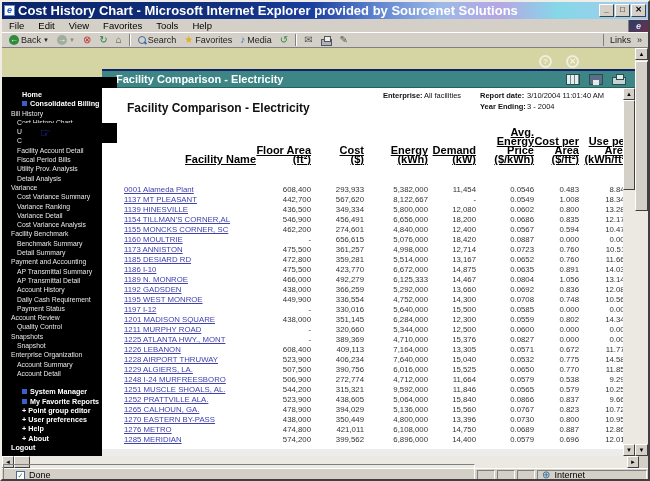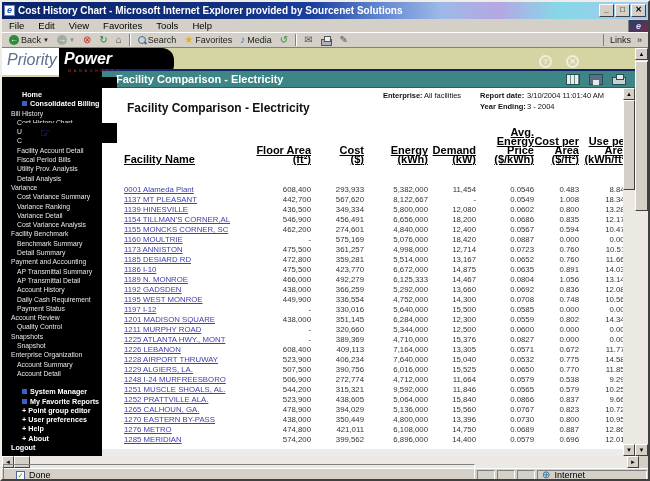--- a/index.html
+++ b/index.html
@@ -7,21 +7,21 @@
   body { font-family:"Liberation Sans", sans-serif; }
   #window { position:relative; width:650px; height:481px; background:#d4d0c8; overflow:hidden;
             border:2px solid; border-color:#f0ede6 #404040 #404040 #f0ede6; }
 
   
   .titlebar { position:absolute; left:0; top:0; width:646px; height:17px;
     background:linear-gradient(90deg,#0a246a 0%,#11307f 35%,#1b3fa0 48%,#5f84d0 58%,#9db9e8 68%,#b5a7e3 77%,#86d7e8 86%,#a6caf0 100%);
     display:flex; align-items:center; padding:0 2px; }
   .titlebar .favicon { width:11px; height:11px; background:#fff; border:1px solid #6a86c0; margin-right:3px;
     color:#1a5ad0; font-size:9px; font-weight:bold; line-height:9px; text-align:center; font-style:italic; }
-  .titlebar .title { color:#fff; font-size:10px; font-weight:bold; white-space:nowrap; overflow:hidden; flex:1; }
+  .titlebar .title { color:#fff; font-size:13px; font-weight:bold; white-space:nowrap; overflow:hidden; flex:1; }
   .winbtn { width:15px; height:13px; background:#d4d0c8; border:1px solid; border-color:#fff #404040 #404040 #fff;
     font-size:8px; line-height:10px; text-align:center; color:#000; margin-left:1px; font-weight:bold; }
   .menubar { position:absolute; left:0; top:17px; width:646px; height:14px; background:#d4d0c8;
     border-bottom:1px solid #fff; display:flex; align-items:center; font-size:9.5px; color:#000; }
   .menubar .mitem { padding:0 7px; }
   .menubar .mlogo { margin-left:auto; width:20px; height:12px; background:linear-gradient(135deg,#2c3e66,#6b3050); 
     color:#cfe0ff; font-size:9px; font-weight:bold; font-style:italic; text-align:center; line-height:12px; border-left:1px solid #808080;}
   .toolbar { position:absolute; left:0; top:31px; width:646px; height:15px; background:#d4d0c8;
     border-bottom:1px solid #808080; display:flex; align-items:center; font-size:9px; color:#222; padding-left:3px; }
   .tbtn { display:flex; align-items:center; gap:2px; padding:0 4px; white-space:nowrap; }
@@ -76,21 +76,21 @@
   .panel { position:absolute; left:100px; top:40px; width:533px; height:368px; background:#fff; }
   .rpt-heading { position:absolute; left:25px; top:13px; font-size:12px; font-weight:bold; color:#111; }
   .info { position:absolute; font-size:7.5px; color:#111; white-space:nowrap; }
   .info b { font-weight:bold; }
   .ent-l { left:281px; top:3px; } .ent-v { left:322px; top:3px; }
   .rd-l { left:378px; top:3px; } .rd-v { left:425px; top:3px; }
   .ye-l { left:378px; top:14px; } .ye-v { left:425px; top:14px; }
 
   table.facility { position:absolute; left:22px; top:40px; width:505px; border-collapse:collapse; table-layout:fixed; }
   table.facility th { font-size:11px; font-weight:bold; color:#000; vertical-align:bottom; text-align:right; padding:0;text-decoration:underline; }
-  table.facility th.name { text-align:left; }
+  table.facility th.name { text-align:right; }
   table.facility th div { line-height:9px; }
   table.facility td { font-size:7.8px; color:#333; text-align:right; height:10px; line-height:10px;
     white-space:nowrap; overflow:hidden; padding:0; }
   table.facility td:first-child { text-align:left; }
   table.facility a { color:#4141b0; text-decoration:underline; }
   tr.spacer td { height:21px; }
 
   .inner-vscroll { position:absolute; right:0; top:0; width:12px; height:368px; background:#ece9e2; }
   .inner-hstrip { position:absolute; left:0; bottom:0; width:521px; height:7px; background:#ececec; }
   .sbtn { position:absolute; width:12px; height:12px; background:#d4d0c8; border:1px solid; border-color:#fff #404040 #404040 #fff;
@@ -185,27 +185,20 @@
       <span>»</span>
     </span>
   </div>
 
   <div class="content">
     <div class="oliveband"></div>
 
     <div class="helpcirc" style="left:537px;">?</div>
     <div class="helpcirc" style="left:564px;">✕</div>
 
-    <div class="logo">
-      <div class="lwhite"></div>
-      <div class="lblack"></div>
-      <span class="p1">Priority</span>
-      <span class="p2">Power</span>
-      <span class="sub">MANAGEMENT</span>
-    </div>
 
     <div class="tealbar">
       <span class="ttitle">Facility Comparison - Electricity</span>
       <span class="tico grid"></span>
       <span class="tico disk"></span>
       <span class="tico prn"></span>
     </div>
 
     <div class="sidebar">
       <div class="sb-overlay">
@@ -360,21 +353,21 @@
               <td>274,601</td>
               <td>4,840,000</td>
               <td>12,400</td>
               <td>0.0567</td>
               <td>0.594</td>
               <td>10.472</td>
             </tr>
             <tr>
               <td><a href="#">1160 MOULTRIE</a></td>
               <td>-</td>
-              <td>575,169</td>
+              <td>656,615</td>
               <td>5,076,000</td>
               <td>18,420</td>
               <td>0.0887</td>
               <td>0.000</td>
               <td>0.000</td>
             </tr>
             <tr>
               <td><a href="#">1173 ANNISTON</a></td>
               <td>475,500</td>
               <td>361,257</td>

